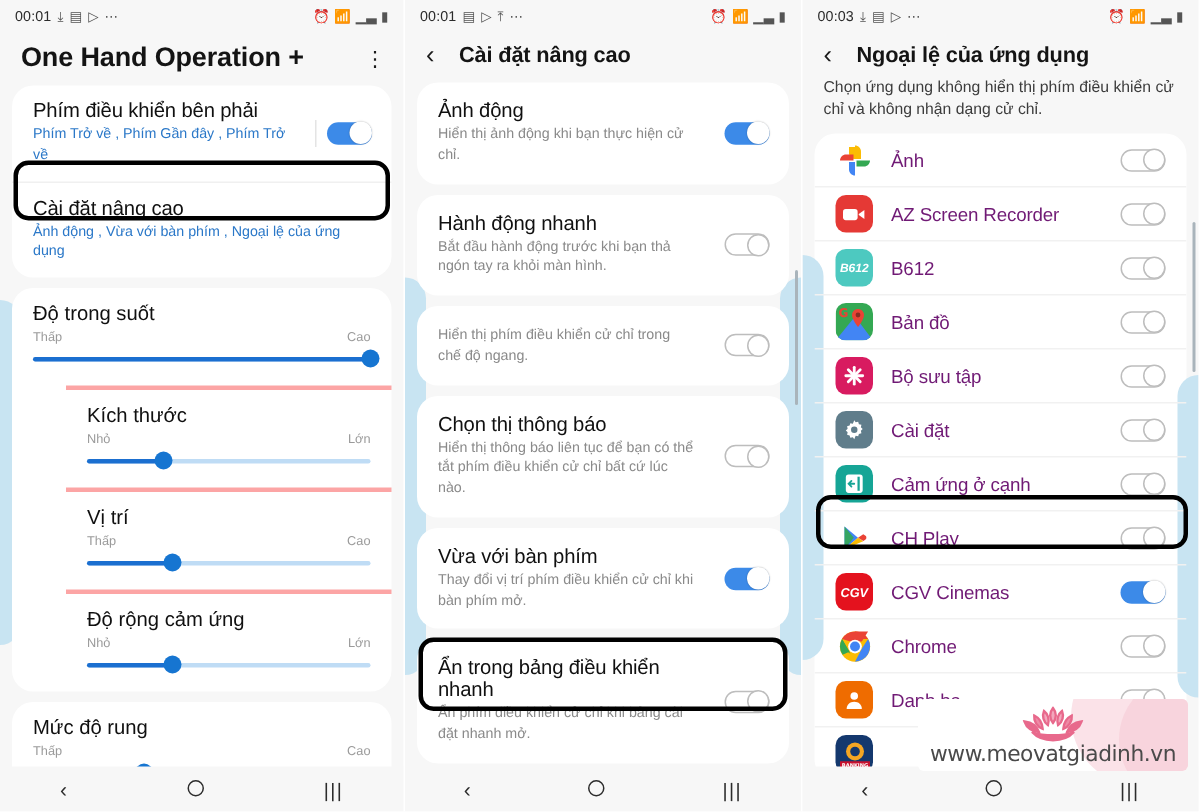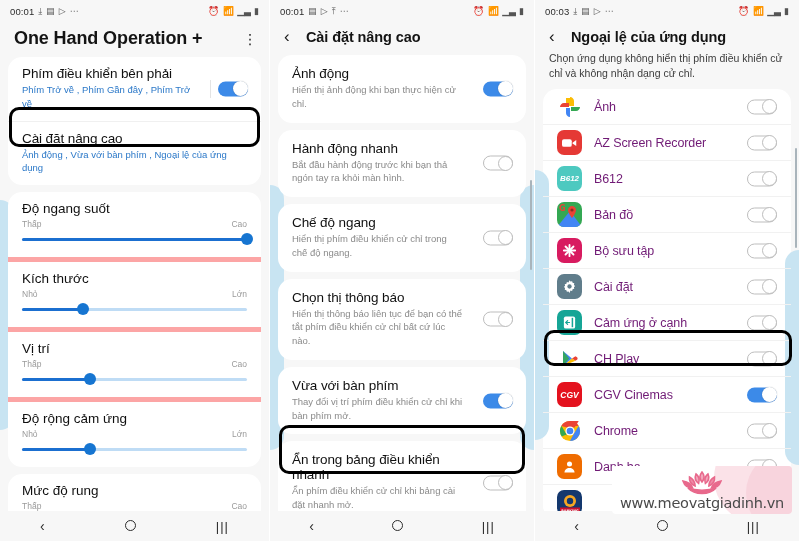--- a/index.html
+++ b/index.html
@@ -105,21 +105,21 @@
   }
   .toggle.off .knob { right: -1.3px; border: 1.3px solid #bdbdbd; background: #fff; }
   .toggle.on .knob { right: 0px; background: #fff; box-shadow: 0 0 1px rgba(0,0,0,.35); }
   .tog-divider {
     position: absolute; right: 50px; top: 50%; transform: translateY(-50%);
     width: 1px; height: 18px; background: #e4e4e4;
   }
 
   
   .slider-block { padding: 9px 14px 11px 14px; }
-  .slider-block + .slider-block { border-top: 5px solid #fca5a5; }
+  .slider-block + .slider-block { border-top: 3px solid #fca5a5; margin-left: 36px; }
   .sl-title { font-size: 13.5px; color: #101010; margin-bottom: 3px; }
   .sl-labels { display: flex; justify-content: space-between; font-size: 8.5px; color: #9a9a9a; }
   .sl-track {
     position: relative; height: 14px; margin-top: 3px;
   }
   .sl-bg {
     position: absolute; top: 6px; left: 0; right: 0; height: 2.5px;
     background: #bfdcf5; border-radius: 2px;
   }
   .sl-fill {
@@ -236,21 +236,21 @@
             </div>
         </div>
         <div class="row">
           <div class="row-title">Cài đặt nâng cao</div>
           <div class="row-sub blue" style="padding-right:4px;">Ảnh động , Vừa với bàn phím , Ngoại lệ của ứng dụng</div>
         </div>
       </div>
 
       <div class="card">
         <div class="slider-block">
-          <div class="sl-title">Độ ngang suốt</div>
+          <div class="sl-title">Độ trong suốt</div>
           <div class="sl-labels">
             <span>Thấp</span>
             <span>Cao</span>
           </div>
           <div class="sl-track">
             <div class="sl-bg"></div>
               <div class="sl-fill" style="width:100%"></div>
             <div class="sl-knob" style="left:100%"></div>
           </div>
         </div>
@@ -360,21 +360,20 @@
         <div class="row has-toggle" style="padding-top:11px;padding-bottom:12px;">
           <div class="row-title">Hành động nhanh</div>
           <div class="row-sub">Bắt đầu hành động trước khi bạn thả ngón tay ra khỏi màn hình.</div>
           <div class="toggle off">
               <div class="knob"></div>
             </div>
         </div>
       </div>
       <div class="card">
         <div class="row has-toggle" style="padding-top:11px;padding-bottom:12px;">
-          <div class="row-title">Chế độ ngang</div>
           <div class="row-sub">Hiển thị phím điều khiển cử chỉ trong chế độ ngang.</div>
           <div class="toggle off">
               <div class="knob"></div>
             </div>
         </div>
       </div>
       <div class="card">
         <div class="row has-toggle" style="padding-top:11px;padding-bottom:12px;">
           <div class="row-title">Chọn thị thông báo</div>
           <div class="row-sub">Hiển thị thông báo liên tục để bạn có thể tắt phím điều khiển cử chỉ bất cứ lúc nào.</div>

